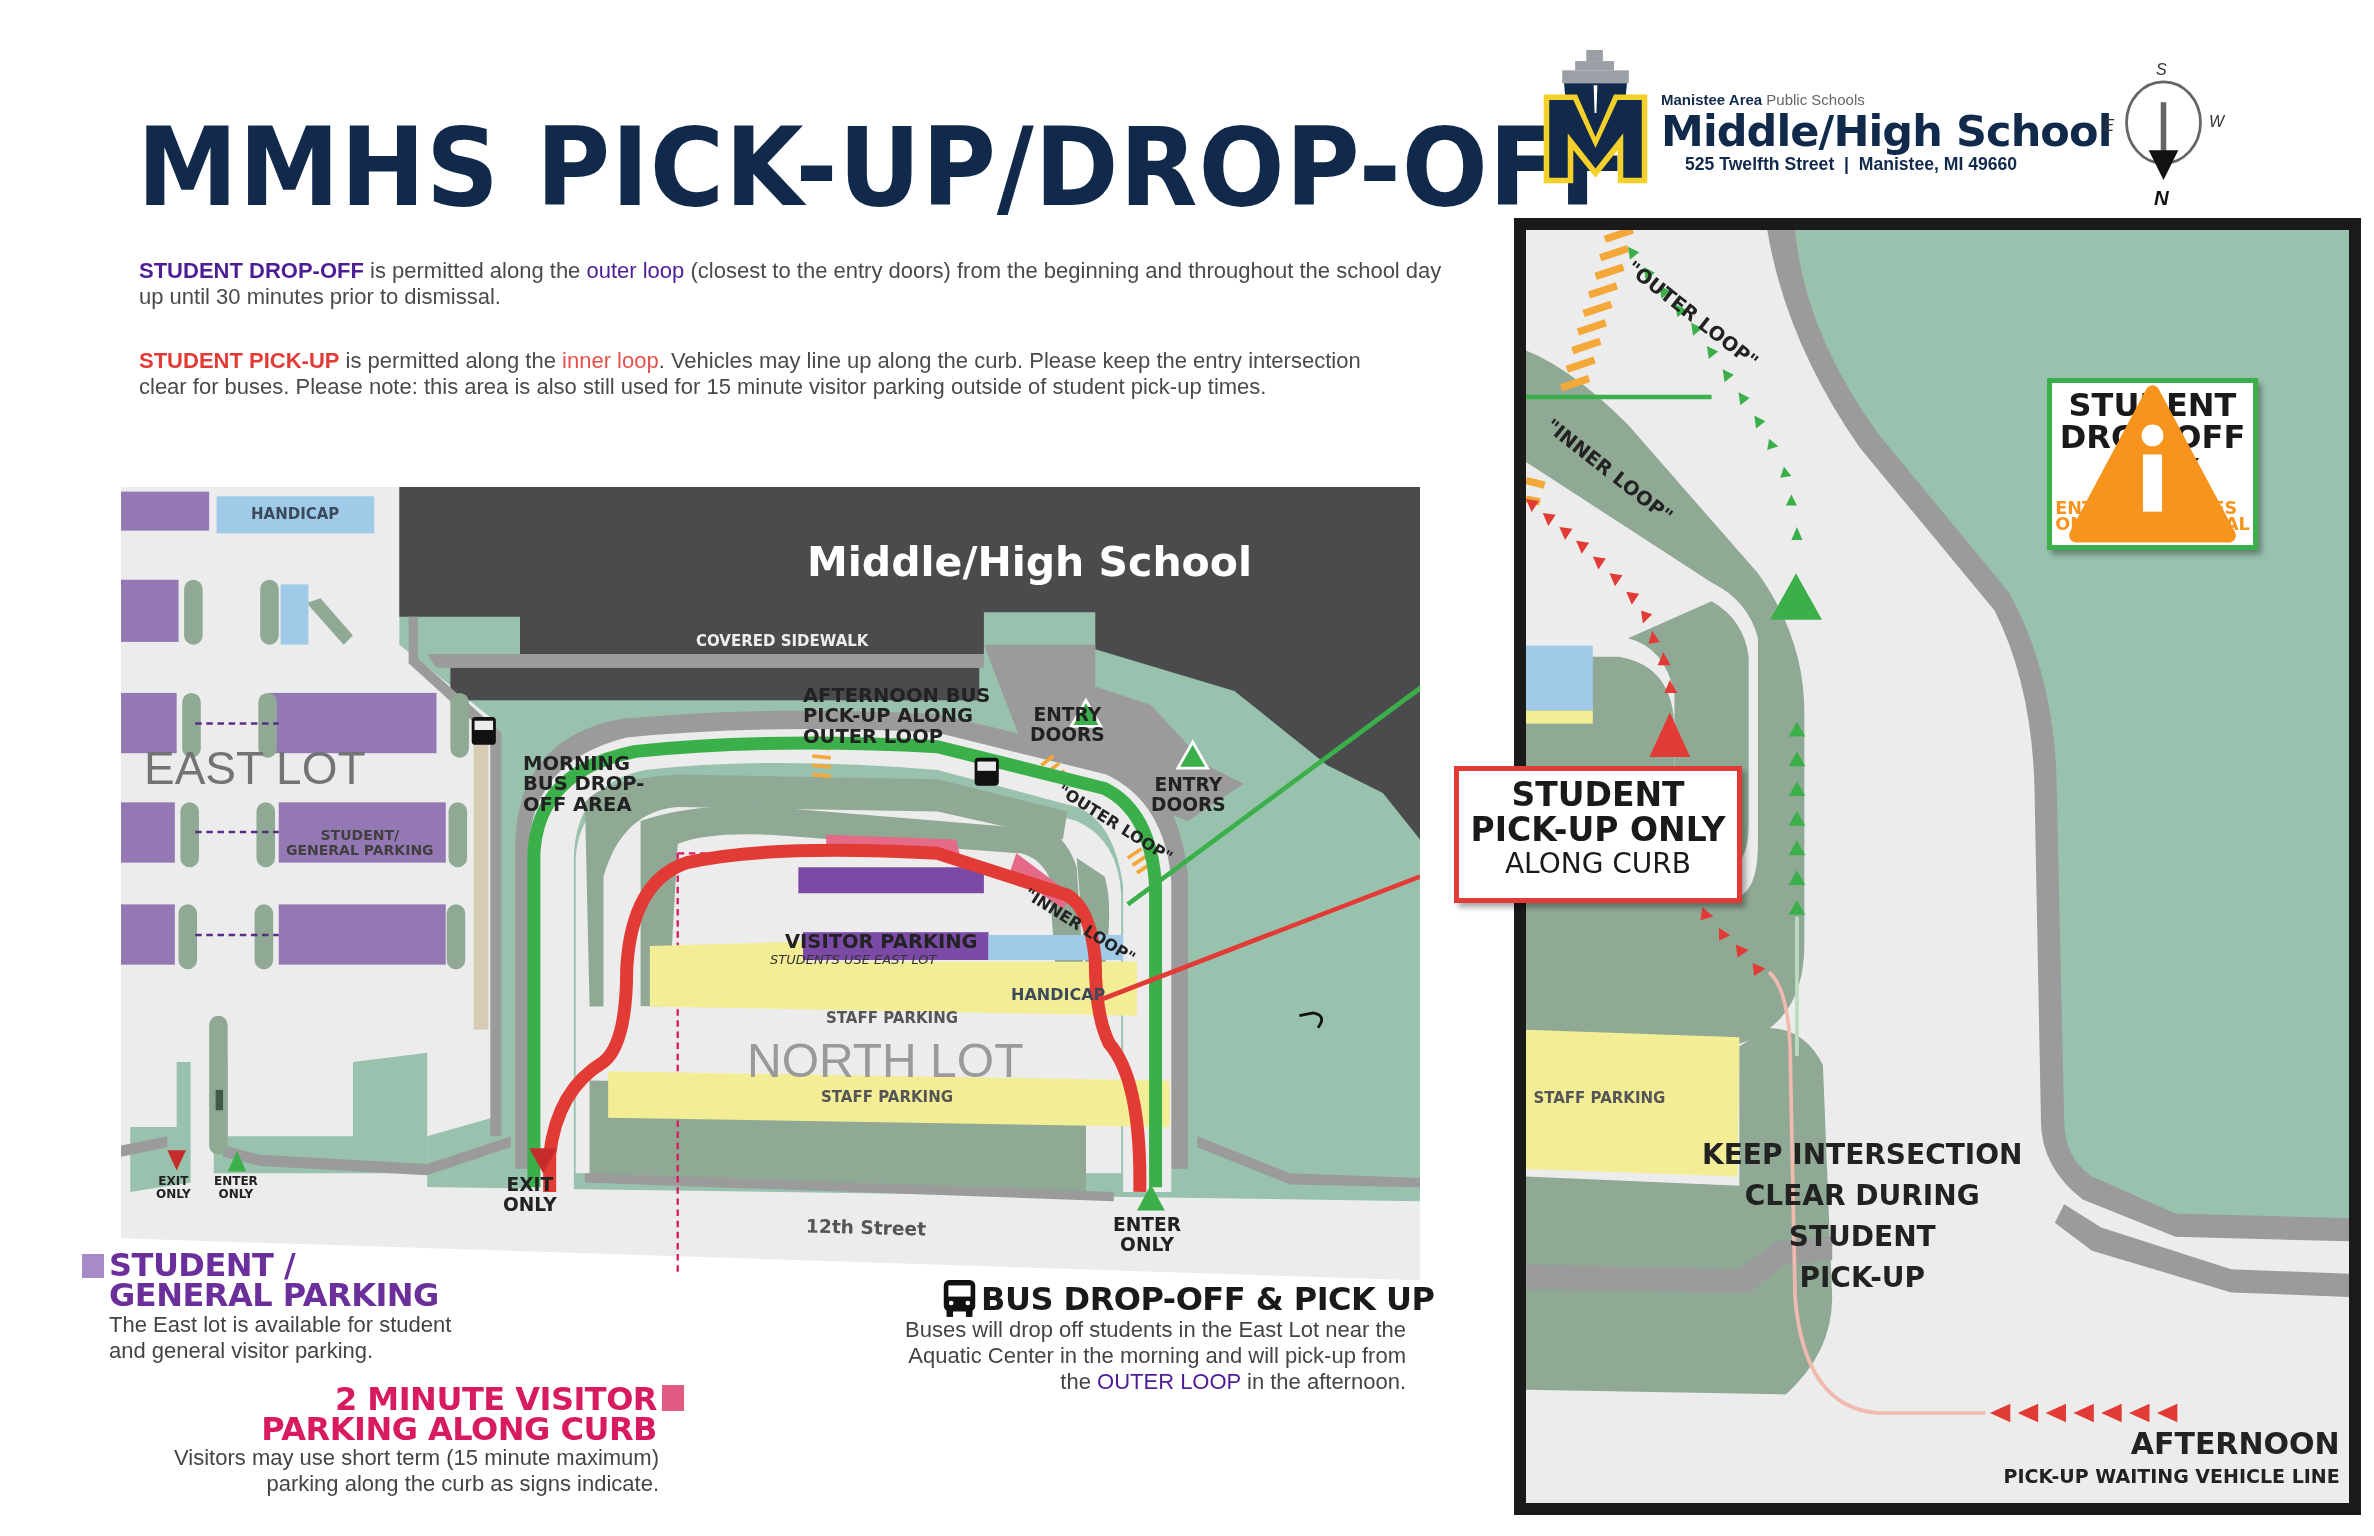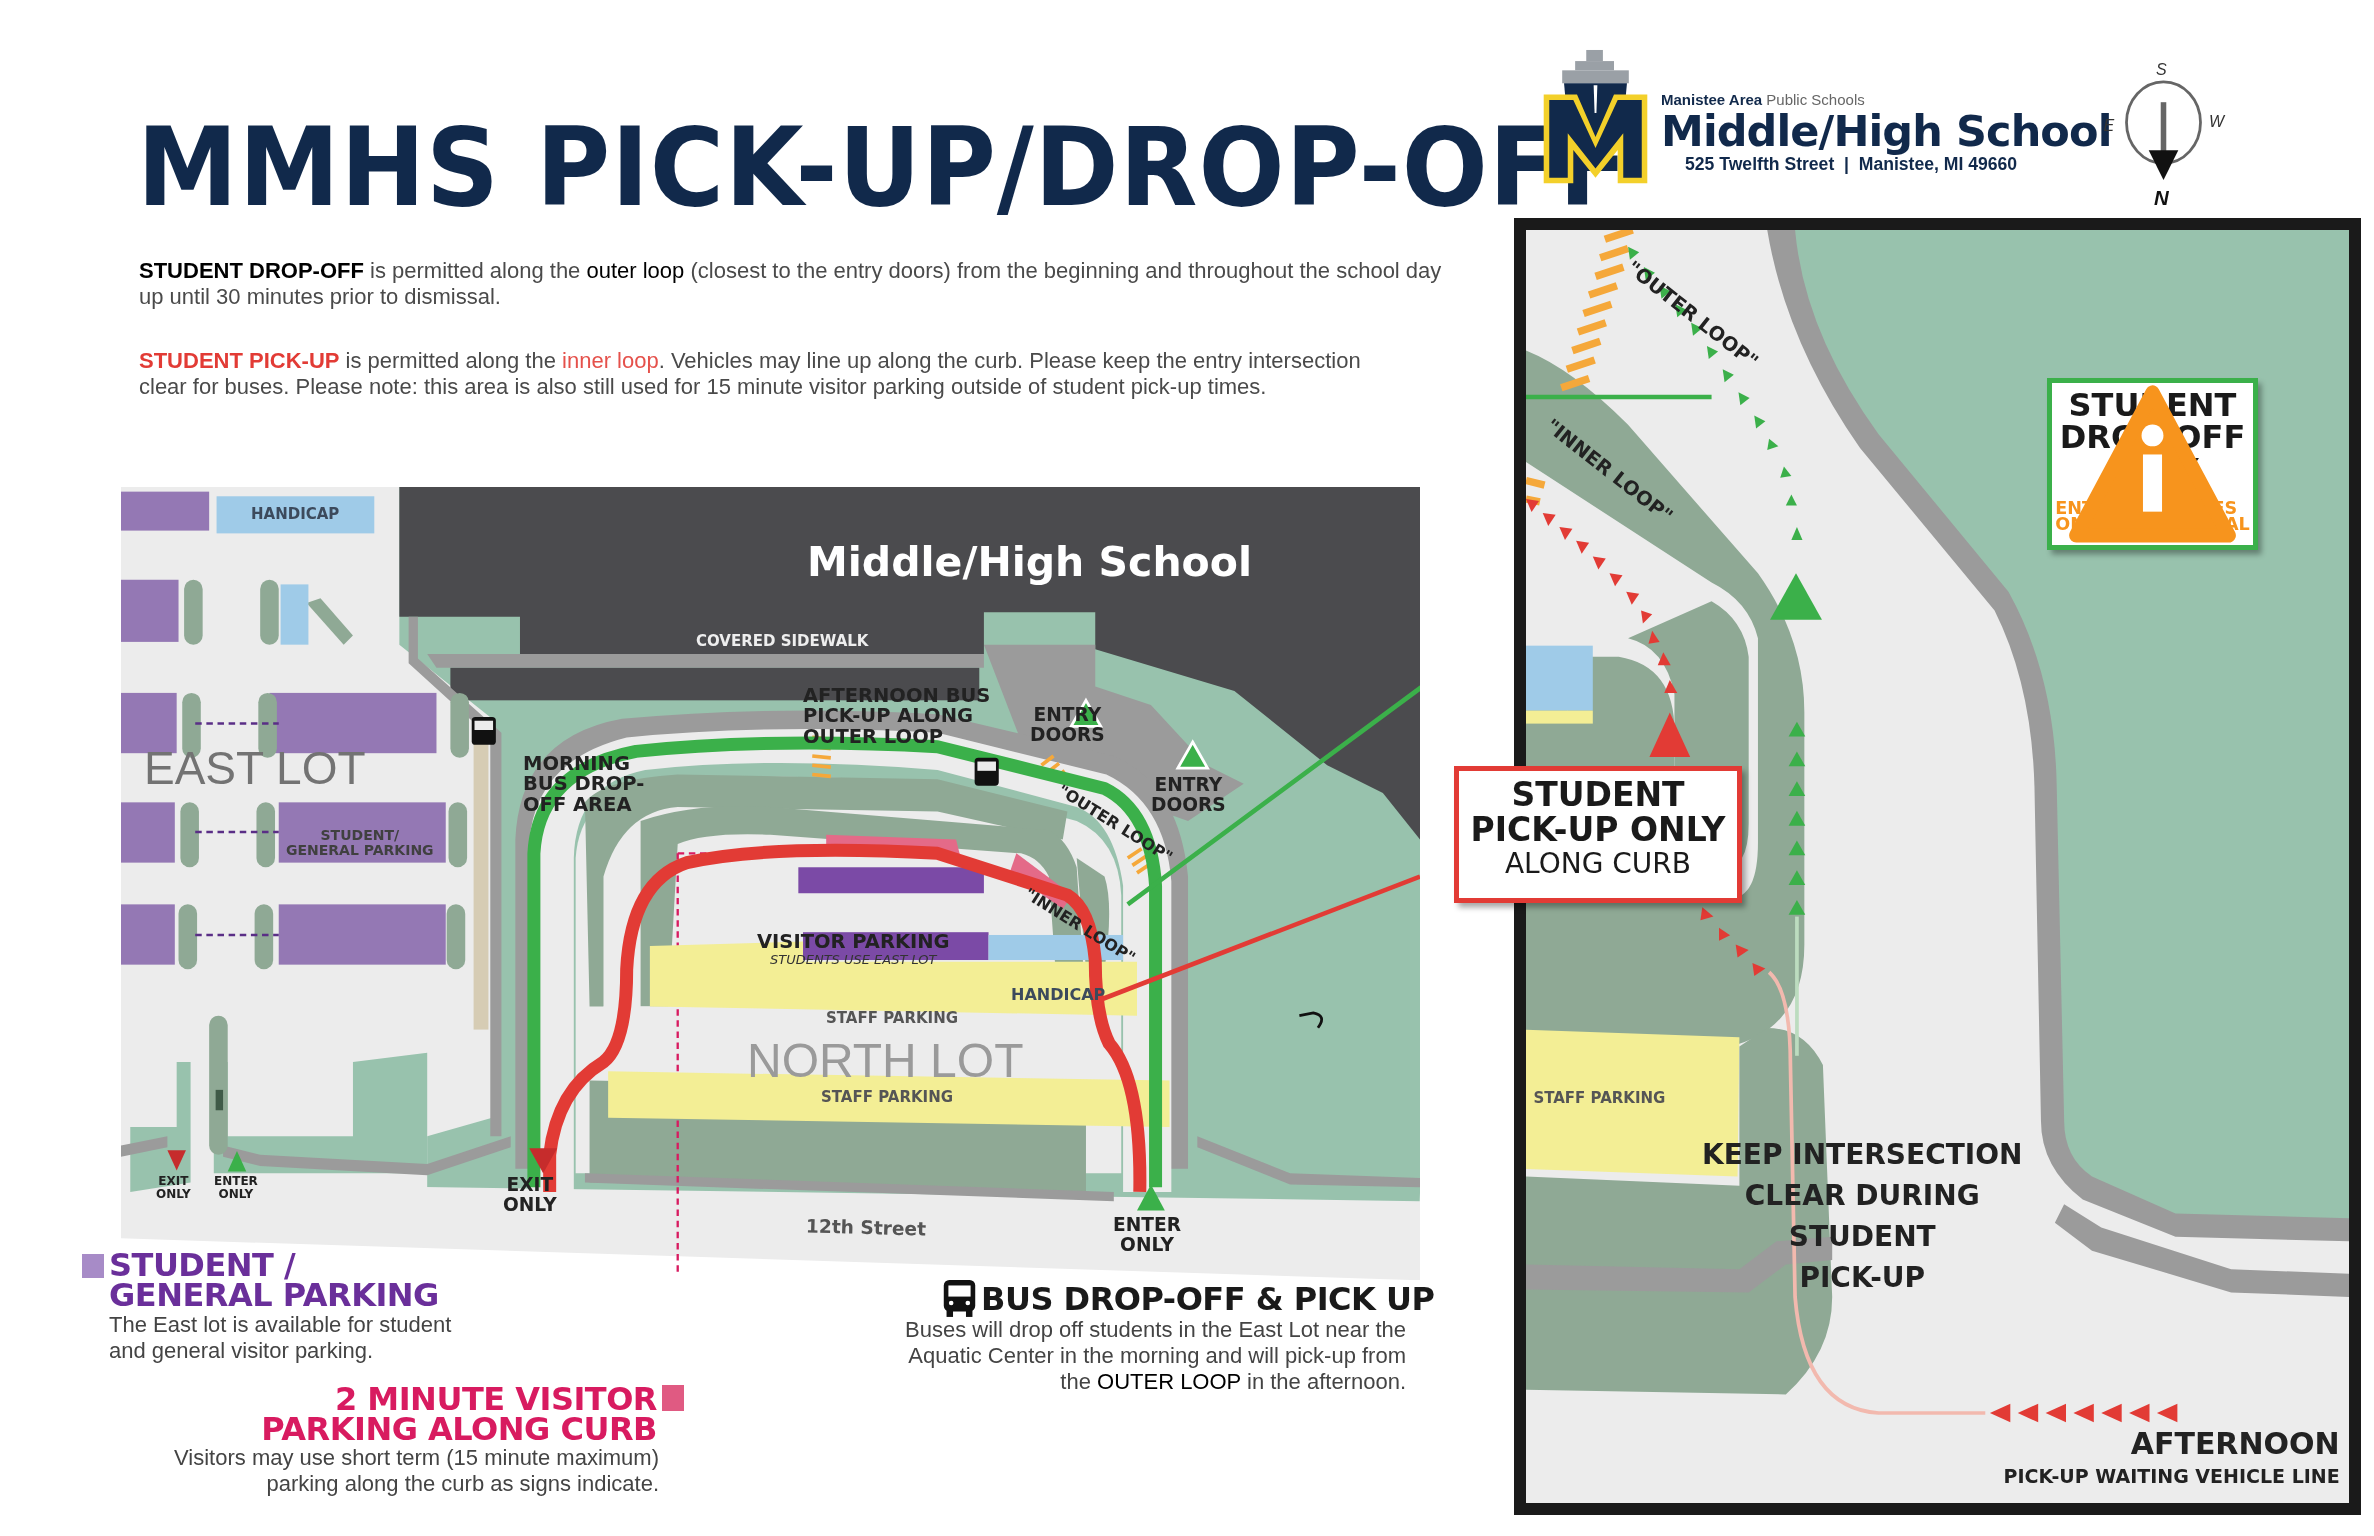--- a/index.html
+++ b/index.html
@@ -6,21 +6,21 @@
   html, body { width: 2375px; height: 1536px; background: #ffffff; overflow: hidden; }
   body { position: relative; font-family: "Liberation Sans", "DejaVu Sans", sans-serif; color: #3a3a3a; }
   .abs { position: absolute; }
   .title {
     left: 137px; top: 104px; font-size: 109px; font-weight: 900; color: #11294b;
     letter-spacing: 0.9px; font-family: "DejaVu Sans", sans-serif; white-space: nowrap;
     transform: scaleX(0.93); transform-origin: left top;
   }
   .para { left: 139px; width: 1317px; font-size: 22px; line-height: 26px; color: #4a4a4a; font-family: "Liberation Sans", sans-serif; }
   .para .lead { font-weight: 700; }
-  .green { color: #000000; }
+  .green { color: #4c1d95; }
   .red { color: #e23b35; }
   .inner-red { color: #e5514b; }
 
   
   .logo { left: 1540px; top: 48px; width: 519px; height: 139px; }
   .logo-mark { position:absolute; left:0; top:0; width:111px; height:139px; }
   .logo-text { position:absolute; left:121px; top:43px; }
   .logo-district { font-size: 15px; color:#11294b; white-space:nowrap; }
   .logo-district b { font-weight: 700; }
   .logo-district span { color:#666; }
@@ -221,21 +221,21 @@
 OFF AREA</div>
   <div class="map-label" style="left:682px; top:199px; font-size:19.5px; text-align:left; white-space:pre;">AFTERNOON BUS
 PICK-UP ALONG
 OUTER LOOP</div>
   <div class="map-label" style="left:909px; top:218px; font-size:18.6px; white-space:pre;">ENTRY
 DOORS</div>
   <div class="map-label" style="left:1030px; top:288px; font-size:18.6px; white-space:pre;">ENTRY
 DOORS</div>
   <div class="map-label" style="left:928px; top:329px; font-size:16px; transform:rotate(32deg);">"OUTER LOOP"</div>
   <div class="map-label" style="left:895px; top:431px; font-size:16px; transform:rotate(32deg);">"INNER LOOP"</div>
-  <div class="map-label" style="left:636px; top:445px; font-size:19.5px; text-align:left;">VISITOR PARKING</div>
+  <div class="map-label" style="left:664px; top:445px; font-size:19.5px; text-align:left;">VISITOR PARKING</div>
   <div class="map-label" style="left:649px; top:466px; font-size:13px; font-weight:400; font-style:italic; color:#333;">STUDENTS USE EAST LOT</div>
   <div class="map-label" style="left:890px; top:500px; font-size:16px; color:#3c4a5c;">HANDICAP</div>
   <div class="map-label" style="left:705px; top:524px; font-size:15px; color:#555;">STAFF PARKING</div>
   <div class="map-label" style="left:626px; top:549px; font-size:48px; font-weight:400; color:#9a9a9a; font-family:'Liberation Sans',sans-serif;">NORTH LOT</div>
   <div class="map-label" style="left:700px; top:603px; font-size:15px; color:#555;">STAFF PARKING</div>
   <div class="map-label" style="left:35px; top:688px; font-size:12px; white-space:pre;">EXIT
 ONLY</div>
   <div class="map-label" style="left:93px; top:688px; font-size:12px; white-space:pre;">ENTER
 ONLY</div>
   <div class="map-label" style="left:382px; top:688px; font-size:18.6px; white-space:pre;">EXIT

